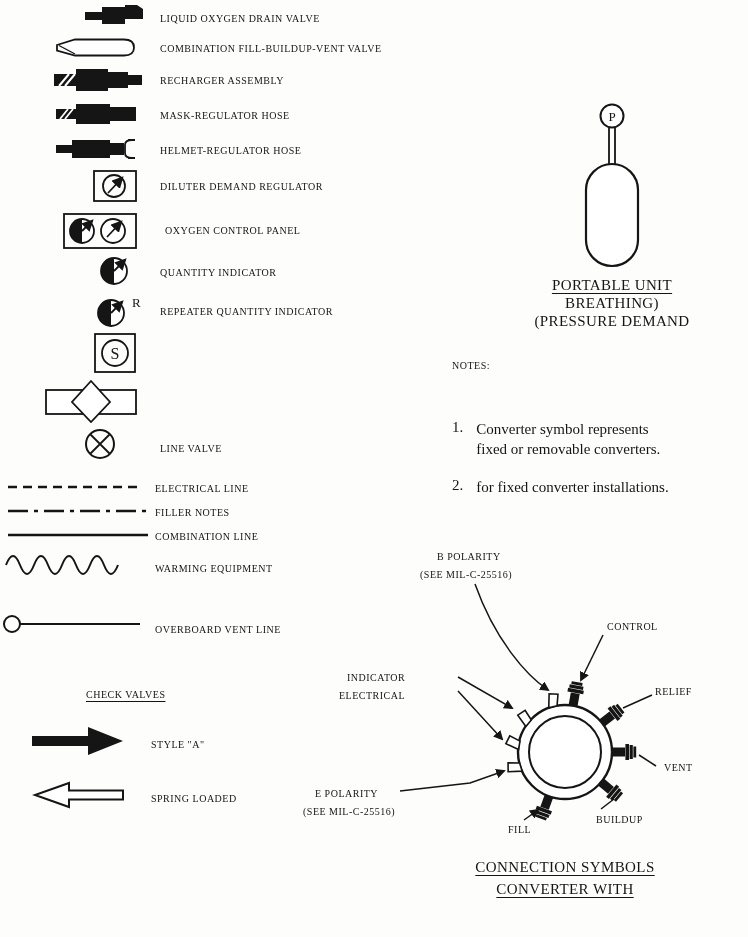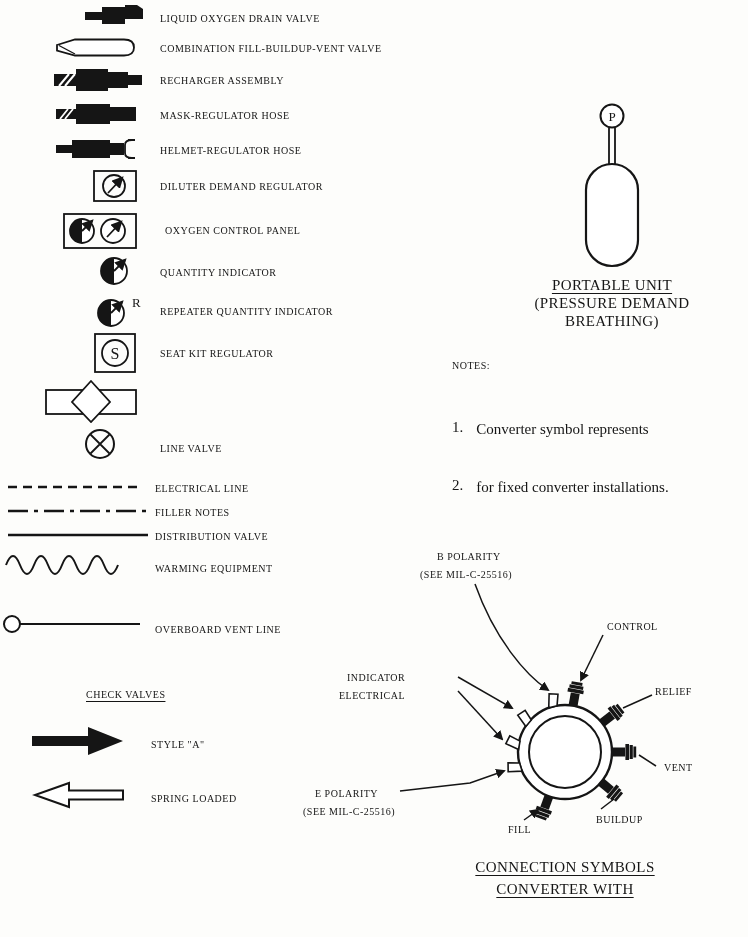--- a/index.html
+++ b/index.html
@@ -127,21 +127,20 @@
   </div>
   <span class="lbl" style="left:160px;top:303px">REPEATER QUANTITY INDICATOR</span>
 
   <div class="sym" style="left:94px;top:333px">
     <svg width="42" height="40" viewBox="0 0 42 40">
       <rect x="1" y="1" width="40" height="38" class="stroke" stroke-width="1.8"></rect>
       <circle cx="21" cy="20" r="13" class="stroke" stroke-width="1.8"></circle>
       <text x="21" y="26" text-anchor="middle" font-size="16">S</text>
     </svg>
   </div>
-  <span class="lbl" style="left:160px;top:345px">SEAT KIT REGULATOR</span>
 
   <div class="sym" style="left:45px;top:379px">
     <svg width="92" height="44" viewBox="0 0 92 44">
       <rect x="1" y="11" width="90" height="24" fill="#ffffff" stroke="#151515" stroke-width="1.8"></rect>
       <path d="M46,2 L65,23 L46,43 L27,23 Z" fill="#ffffff" stroke="#151515" stroke-width="1.8"></path>
     </svg>
   </div>
 
   <div class="sym" style="left:84px;top:428px">
     <svg width="32" height="32" viewBox="0 0 32 32">
@@ -163,21 +162,21 @@
         <line x1="0" y1="3" x2="138" y2="3" class="stroke" stroke-width="2.4" stroke-dasharray="20,6,4,6"></line>
       </svg>
   </div>
   <span class="lbl" style="left:155px;top:504px">FILLER NOTES</span>
 
   <div class="sym" style="left:8px;top:532px">
     <svg width="140" height="6" viewBox="0 0 140 6">
         <line x1="0" y1="3" x2="140" y2="3" class="stroke" stroke-width="2.4"></line>
       </svg>
   </div>
-  <span class="lbl" style="left:155px;top:528px">DISTRIBUTION VALVE</span>
+  <span class="lbl" style="left:155px;top:528px">COMBINATION LINE</span>
 
   <div class="sym" style="left:4px;top:550px">
     <svg width="120" height="30" viewBox="0 0 120 30">
       <path d="M2,15 Q9,-3 16,15 T30,15 T44,15 T58,15 T72,15 T86,15 T100,15 T114,15" class="stroke" stroke-width="2"></path>
     </svg>
   </div>
   <span class="lbl" style="left:155px;top:560px">WARMING EQUIPMENT</span>
 
   <div class="sym" style="left:2px;top:614px">
     <svg width="140" height="20" viewBox="0 0 140 20">
@@ -207,30 +206,31 @@
     <svg width="66" height="172" viewBox="0 0 66 172">
       <circle cx="34" cy="16" r="11.5" fill="#ffffff" stroke="#151515" stroke-width="2"></circle>
       <text x="34" y="21" text-anchor="middle" font-size="13">P</text>
       <line x1="31" y1="27.5" x2="31" y2="64" class="stroke" stroke-width="1.8"></line>
       <line x1="37" y1="27.5" x2="37" y2="64" class="stroke" stroke-width="1.8"></line>
       <rect x="8" y="64" width="52" height="102" rx="26" fill="#ffffff" stroke="#151515" stroke-width="2.2"></rect>
     </svg>
   </div>
   <div class="cblock" style="left:512px;top:276px;width:200px">
     <div class="ul">PORTABLE UNIT</div>
+    <div>BREATHING)</div>
     <div>(PRESSURE DEMAND</div>
-    <div>BREATHING)</div>
   </div>
 
   <span class="lbl" style="left:452px;top:357px">NOTES:</span>
 
   <div class="note" style="left:452px;top:419px">
     <span class="num">1.</span>
     <div class="lines">
       <div>Converter symbol represents</div>
+      <div>fixed or removable converters.</div>
     </div>
   </div>
 
   <div class="note" style="left:452px;top:477px">
     <span class="num">2.</span>
     <div class="lines">
       <div>for fixed converter installations.</div>
     </div>
   </div>
 

